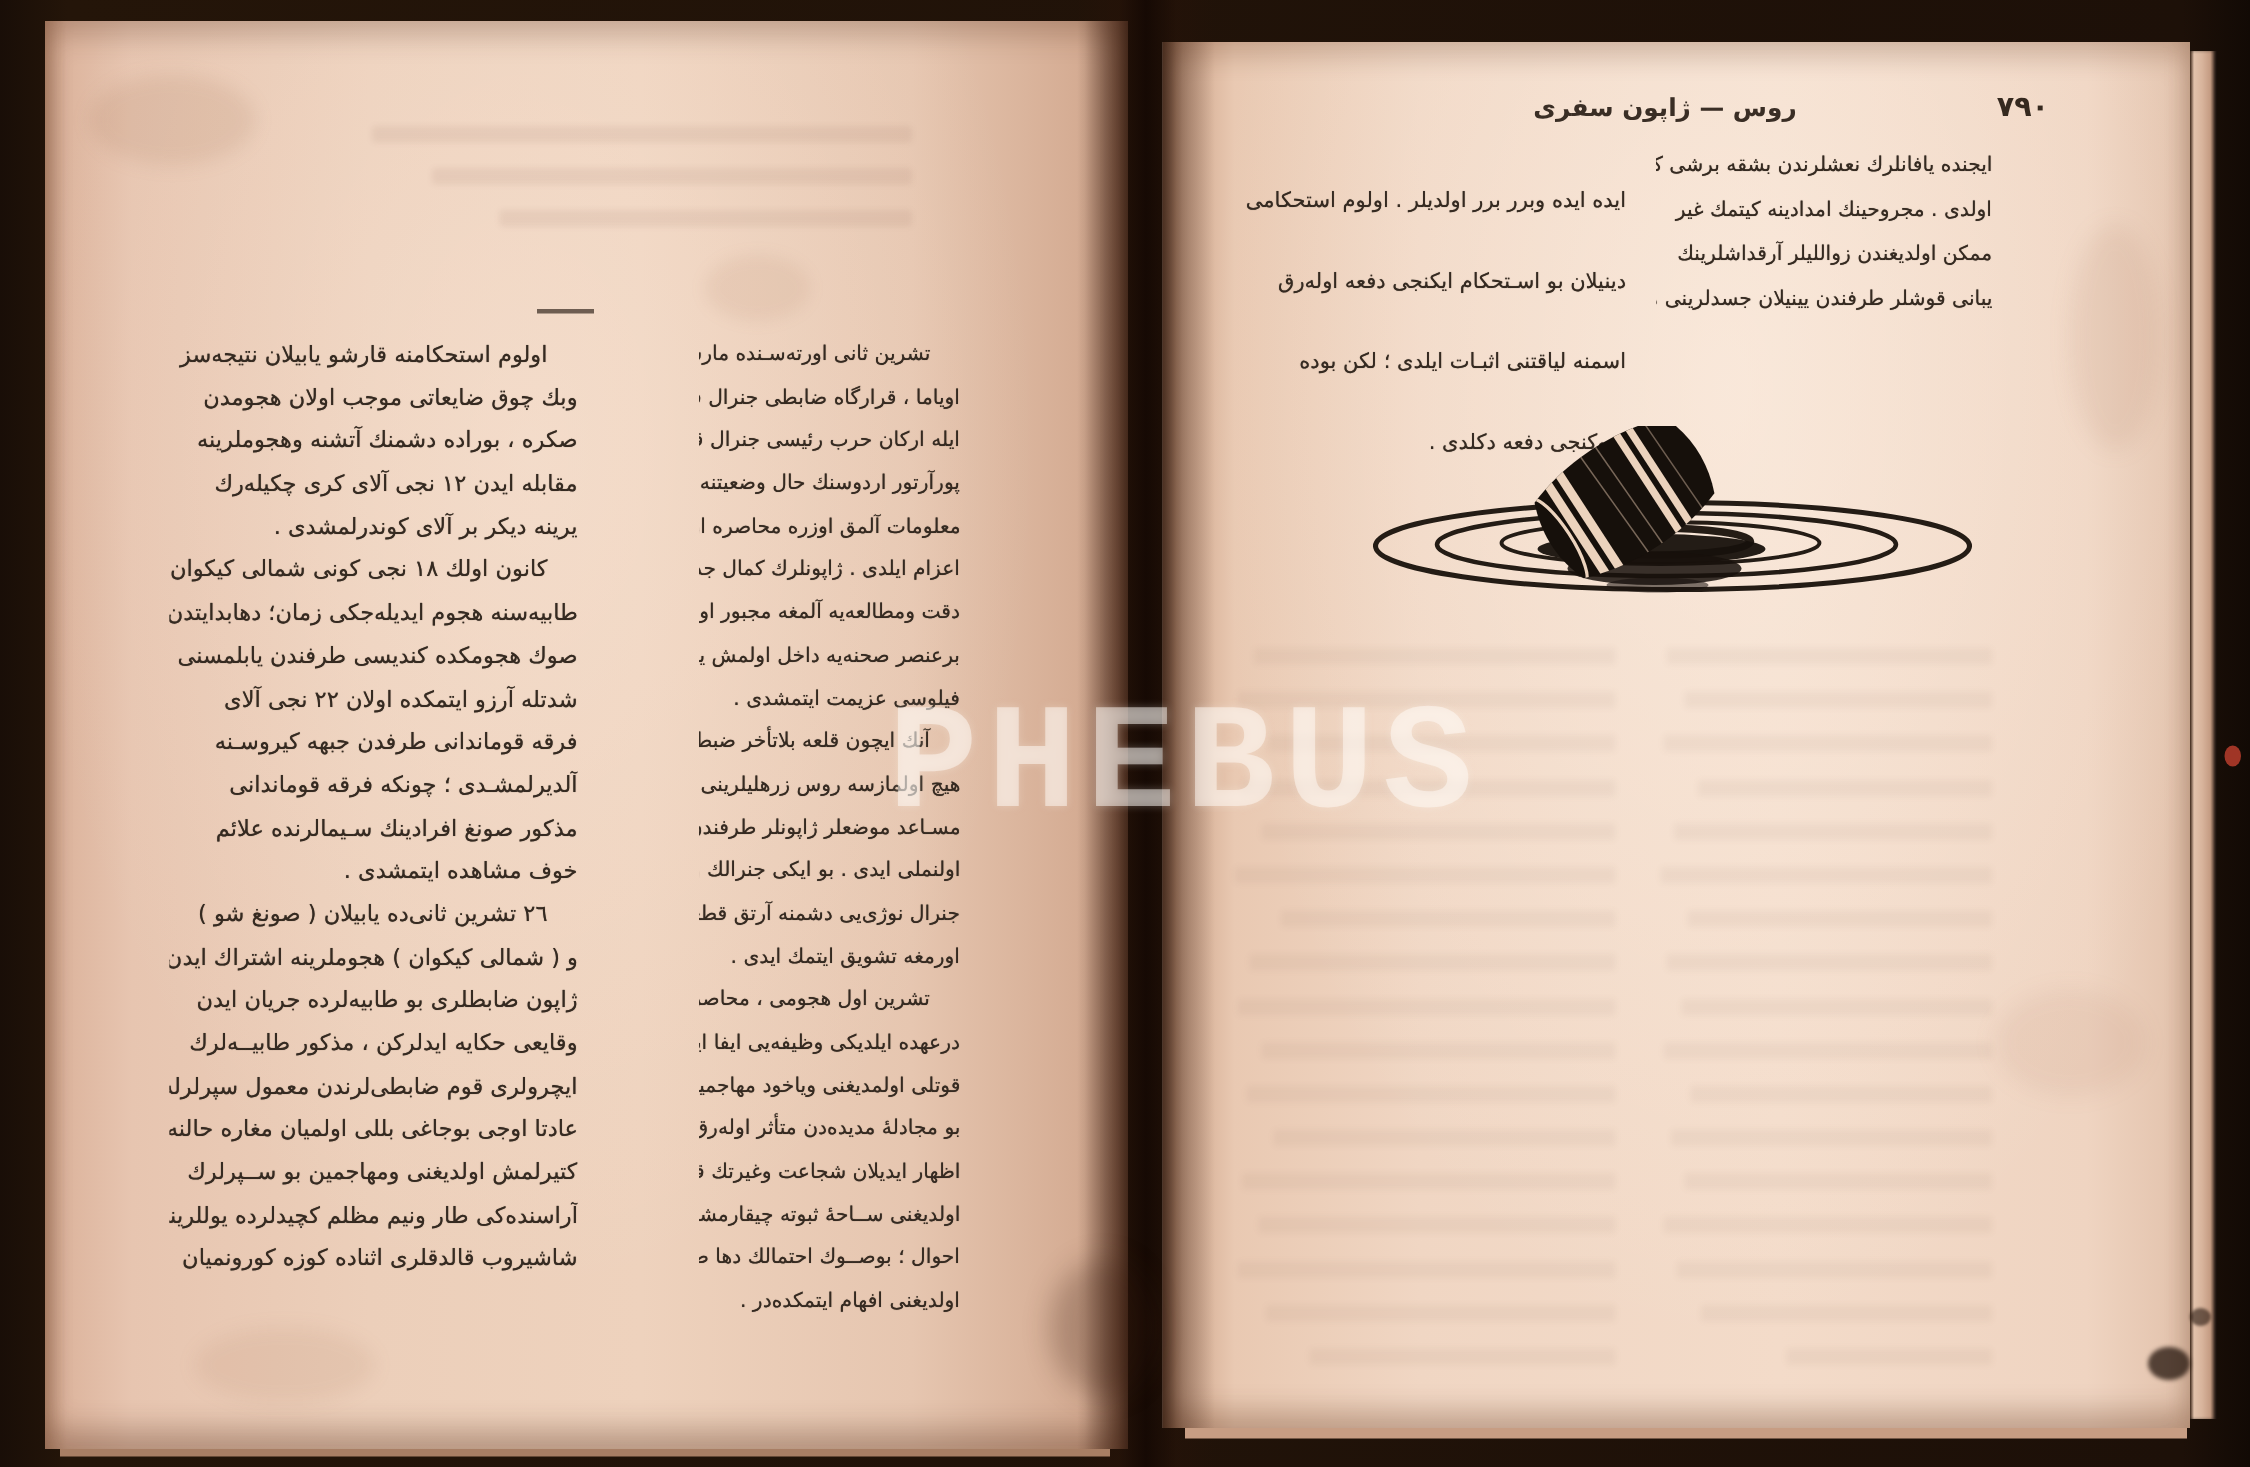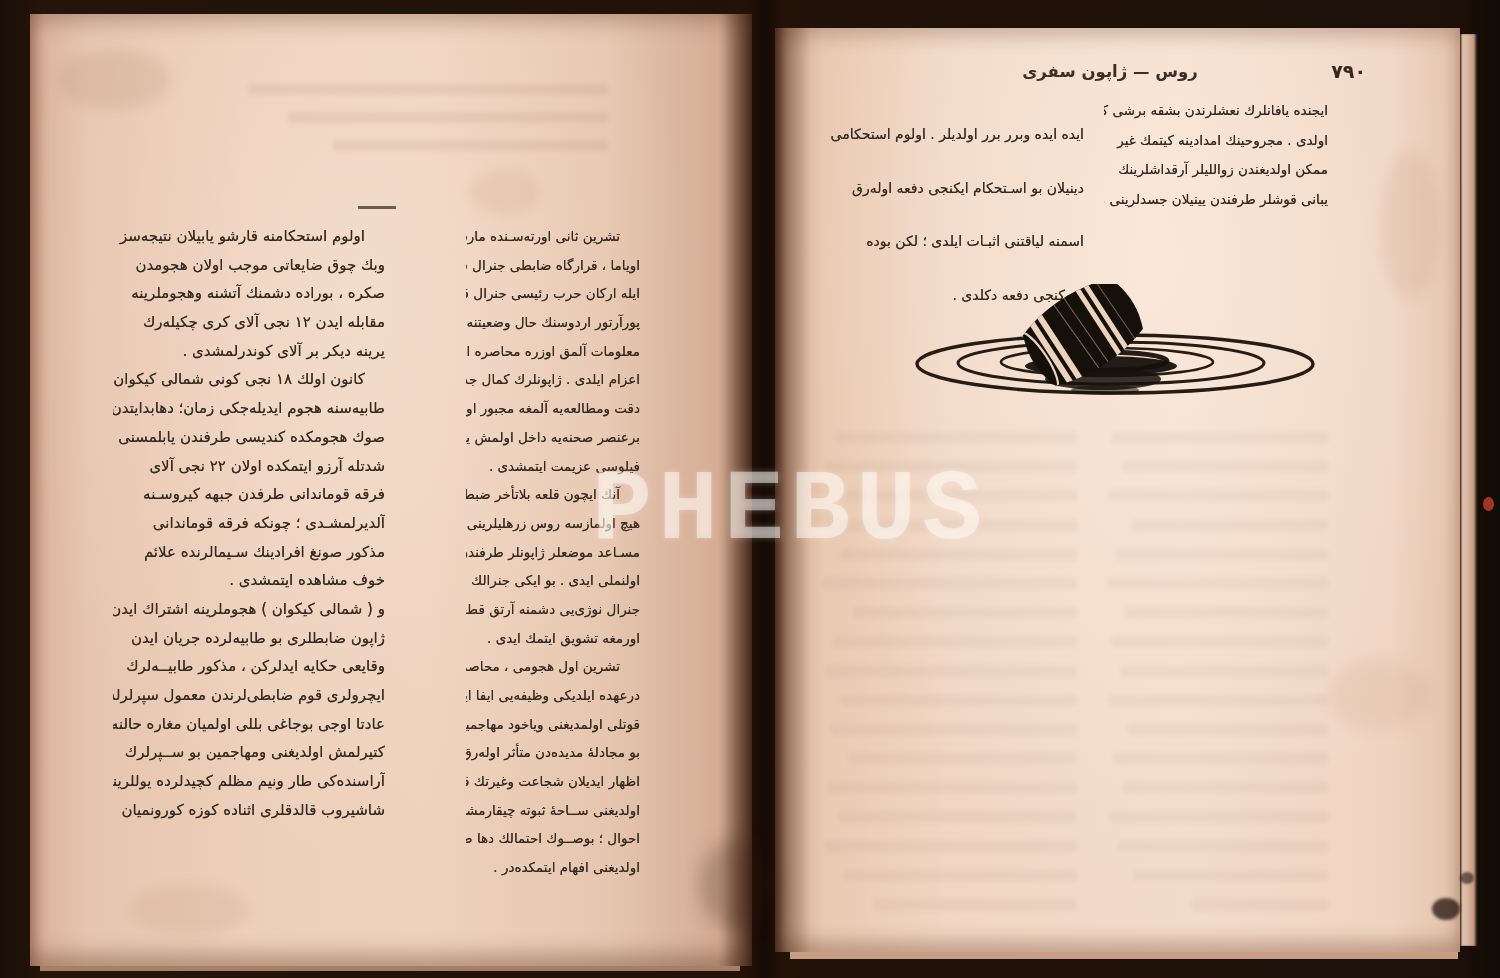--- a/index.html
+++ b/index.html
@@ -99,20 +99,21 @@
       <div class="line">مقابله ايدن ١٢ نجى آلاى كرى چكيله‌رك</div>
       <div class="line end">يرينه ديكر بر آلاى كوندرلمشدى .</div>
       <div class="line ind">كانون اولك ١٨ نجى كونى شمالى كيكوان</div>
       <div class="line">طابيه‌سنه هجوم ايديله‌جكى زمان؛ دهابدايتدن</div>
       <div class="line">صوك هجومكده كنديسى طرفندن يابلمسنى</div>
       <div class="line">شدتله آرزو ايتمكده اولان ٢٢ نجى آلاى</div>
       <div class="line">فرقه قوماندانى طرفدن جبهه كيروسـنه</div>
       <div class="line">آلديرلمشـدى ؛ چونكه فرقه قوماندانى</div>
       <div class="line">مذكور صونغ افرادينك سـيمالرنده علائم</div>
       <div class="line end">خوف مشاهده ايتمشدى .</div>
+      <div class="line ind">٢٦ تشرين ثانى‌ده يابيلان ( صونغ شو )</div>
       <div class="line">و ( شمالى كيكوان ) هجوملرينه اشتراك ايدن</div>
       <div class="line">ژاپون ضابطلرى بو طابيه‌لرده جريان ايدن</div>
       <div class="line">وقايعى حكايه ايدلركن ، مذكور طابيــه‌لرك</div>
       <div class="line">ايچرولرى قوم ضابطى‌لرندن معمول سپرلرله</div>
       <div class="line">عادتا اوجى بوجاغى بللى اولميان مغاره حالنه</div>
       <div class="line">كتيرلمش اولديغنى ومهاجمين بو ســپرلرك</div>
       <div class="line">آراسنده‌كى طار ونيم مظلم كچيدلرده يوللرينى</div>
       <div class="line">شاشيروب قالدقلرى اثناده كوزه كورونميان</div>
     </div>
   <div class="col" id="lp-col2">

